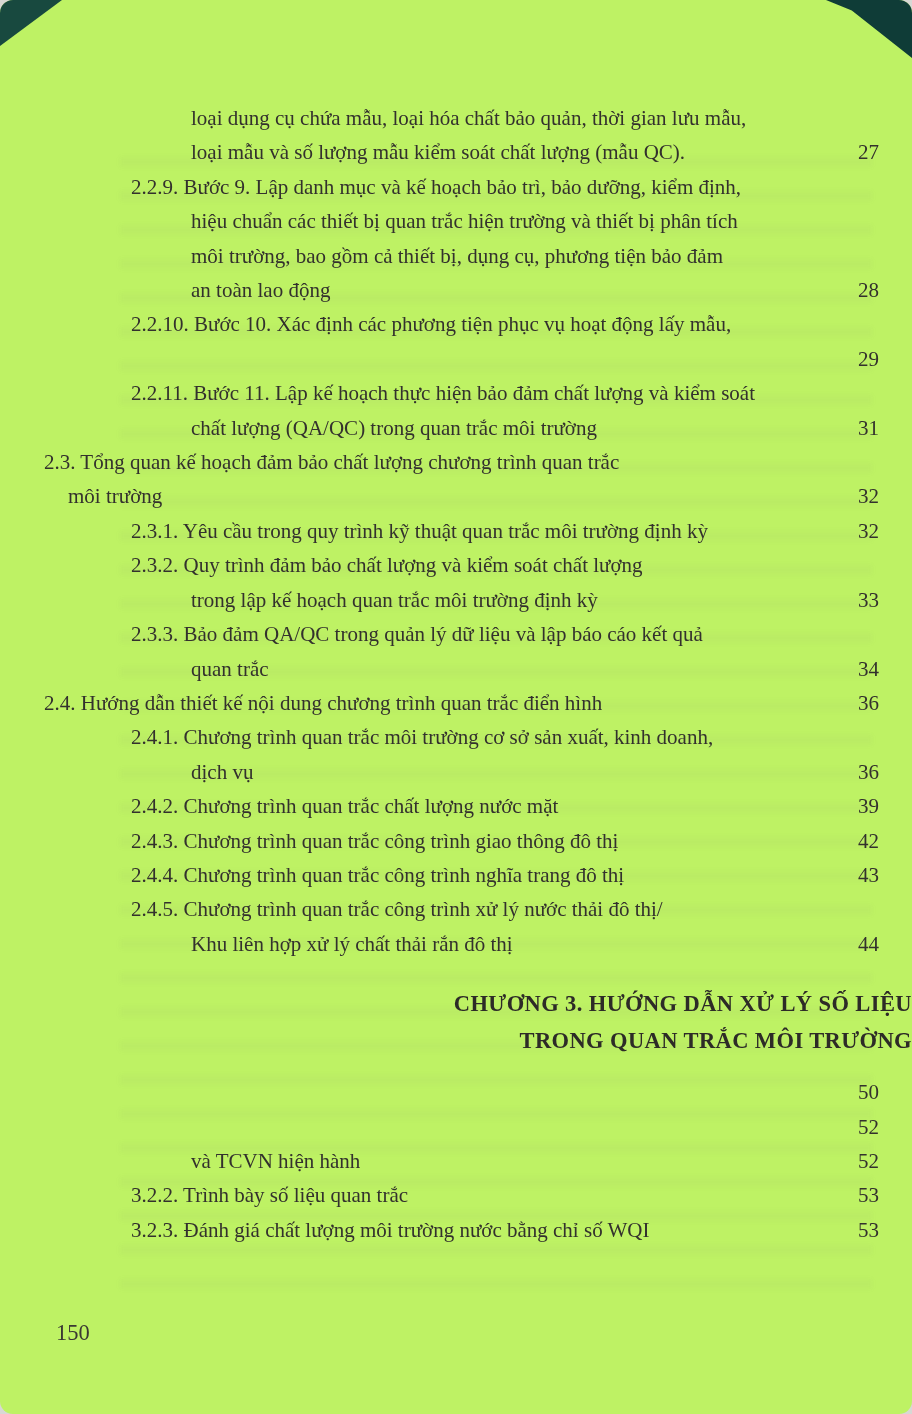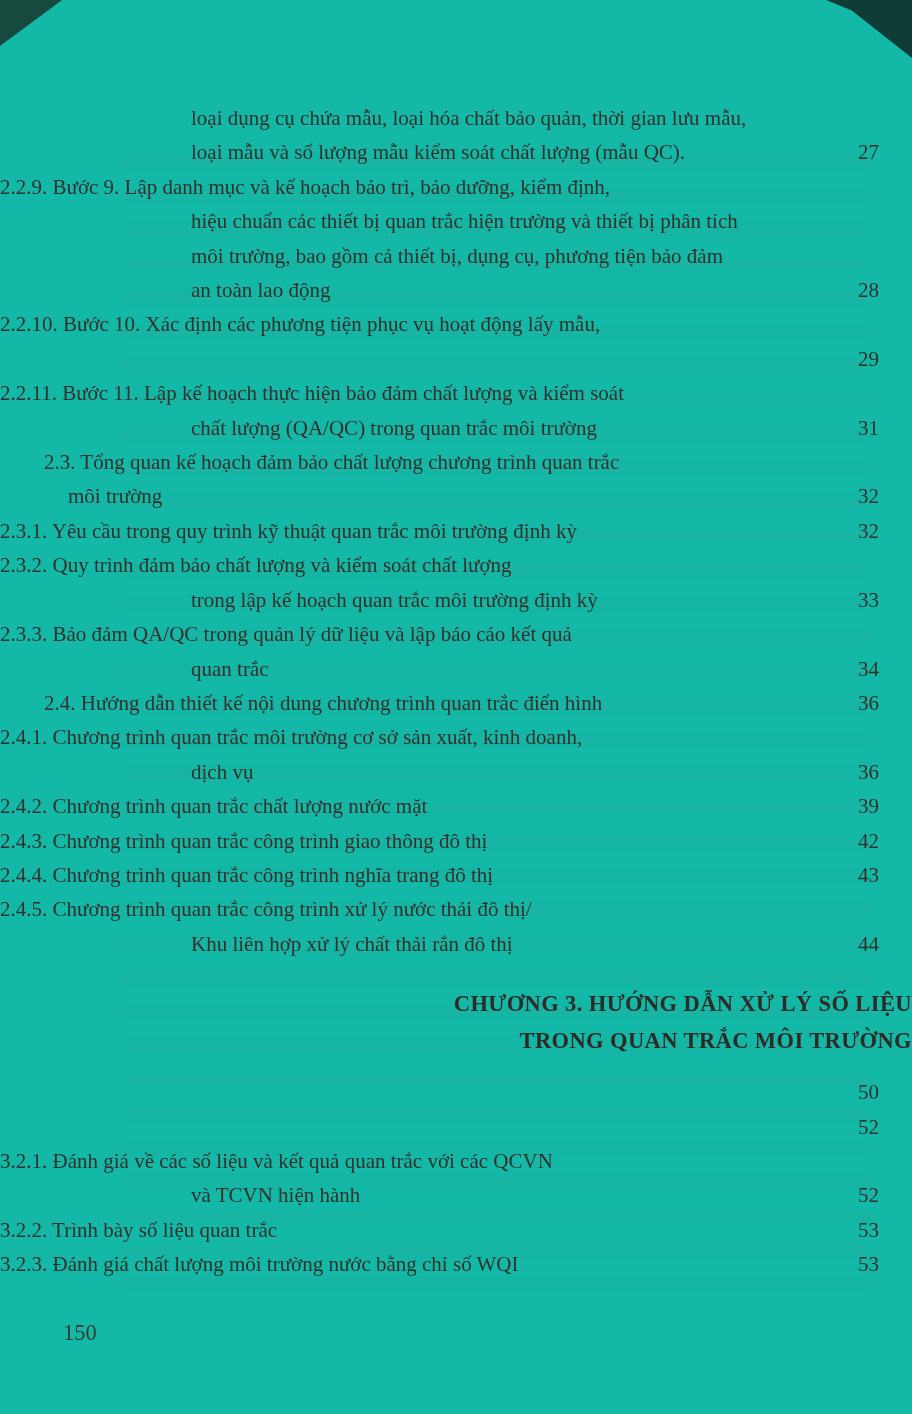--- a/index.html
+++ b/index.html
@@ -5,24 +5,25 @@
   html, body {
     margin: 0;
     padding: 0;
     background: #d8d8d4;
   }
   .page {
     position: relative;
     width: 912px;
     height: 1414px;
     margin: 0 auto;
-    background: #14b8a6;
+    background: #bef264;
     overflow: hidden;
     font-family: "Liberation Serif", serif;
     color: #33312d;
+    border-radius: 13px;
   }
   
   .ghost {
     position: absolute;
     top: 140px; left: 120px; right: 40px; bottom: 120px;
     background: repeating-linear-gradient(
       180deg,
       rgba(0,0,0,0) 0px, rgba(0,0,0,0) 16px,
       rgba(115,122,115,0.045) 18px, rgba(115,122,115,0.045) 26px,
       rgba(0,0,0,0) 28px, rgba(0,0,0,0) 34px
@@ -56,40 +57,40 @@
   }
   .line {
     display: flex;
     align-items: baseline;
     font-size: 21px;
     line-height: 34.4px;
     padding-right: 33px;
     white-space: nowrap;
   }
   .ind0 { padding-left: 44px; }
-  .ind1 { }
+  .ind1 { padding-left: 131px; }
   .ind2 { padding-left: 68px; }
   .ind3 { padding-left: 191px; }
   .pg {
     margin-left: auto;
     padding-left: 14px;
     font-size: 21px;
   }
   .chapter {
     margin: 24px 0 16px 0;
     text-align: right;
     font-size: 22.5px;
     font-weight: bold;
     line-height: 37px;
     letter-spacing: 0.4px;
     color: #2d2b27;
   }
   .folio {
     position: absolute;
-    left: 63px;
+    left: 56px;
     top: 1320px;
     font-size: 22.5px;
     color: #3a3833;
   }
 </style>
 </head>
 <body>
 
 <div class="page">
 
@@ -228,23 +229,20 @@
           <div class="line ind0">
             <span class="pg">50</span>
           </div>
         </div>
         <div class="entry">
           <div class="line ind0">
             <span class="pg">52</span>
           </div>
         </div>
         <div class="entry">
-          <div class="line ind1">
-            <span class="txt">3.2.1. Đánh giá về các số liệu và kết quả quan trắc với các QCVN</span>
-          </div>
           <div class="line ind3">
             <span class="txt">và TCVN hiện hành</span>
             <span class="pg">52</span>
           </div>
         </div>
         <div class="entry">
           <div class="line ind1">
             <span class="txt">3.2.2. Trình bày số liệu quan trắc</span>
             <span class="pg">53</span>
           </div>

